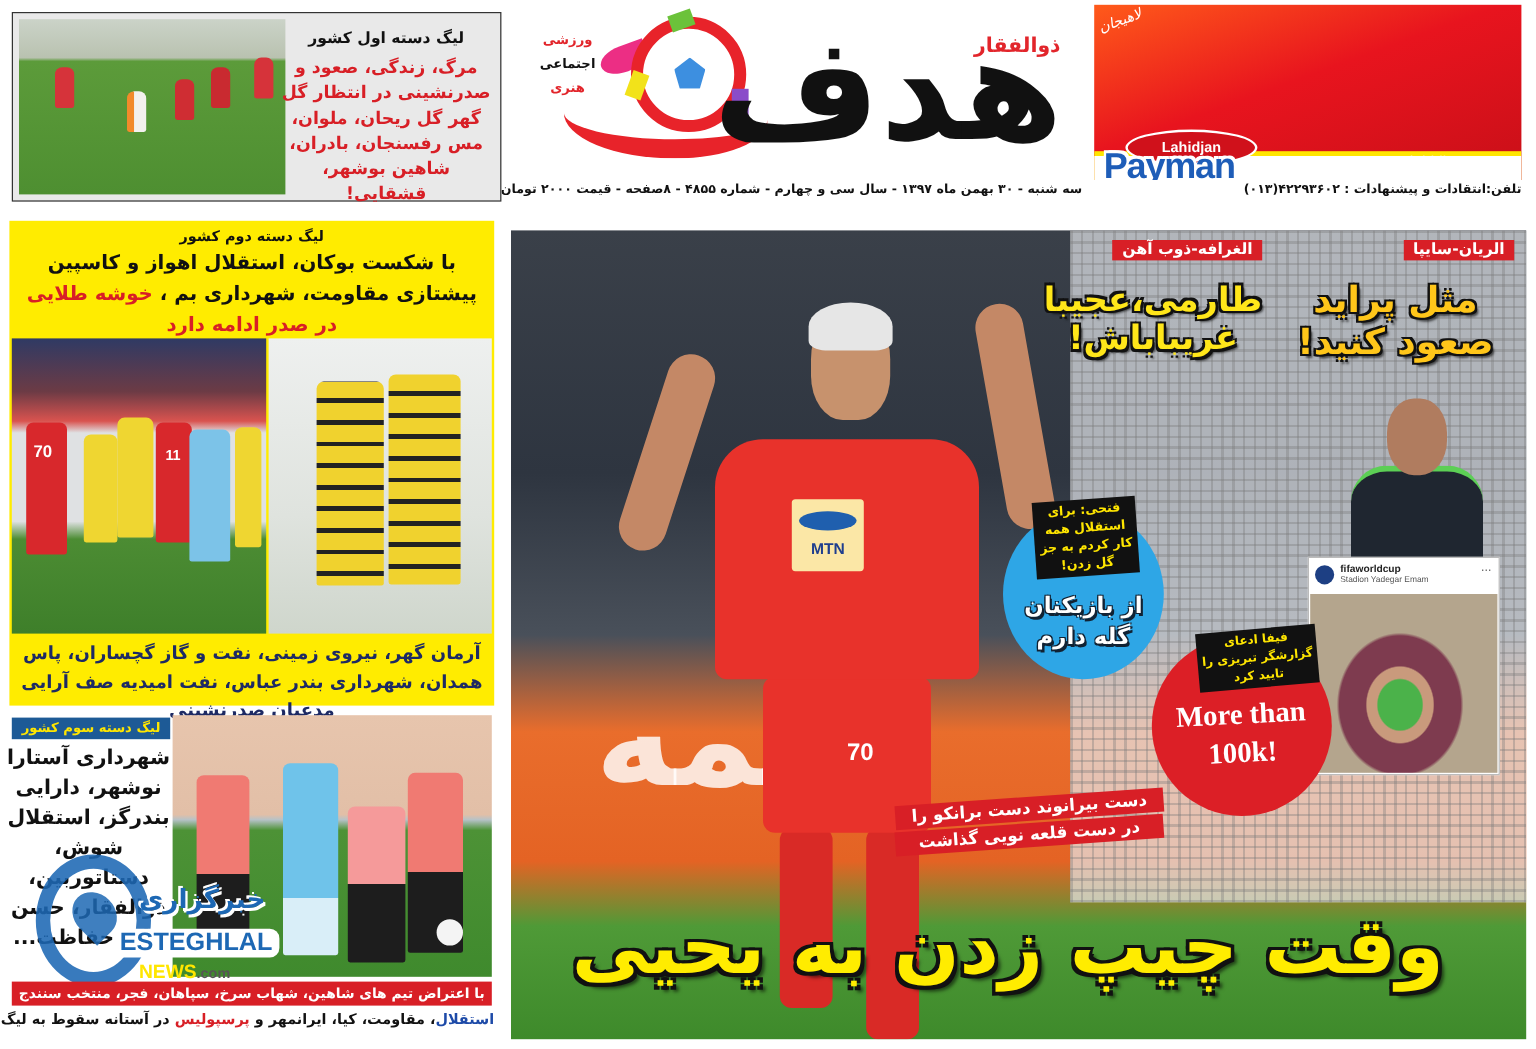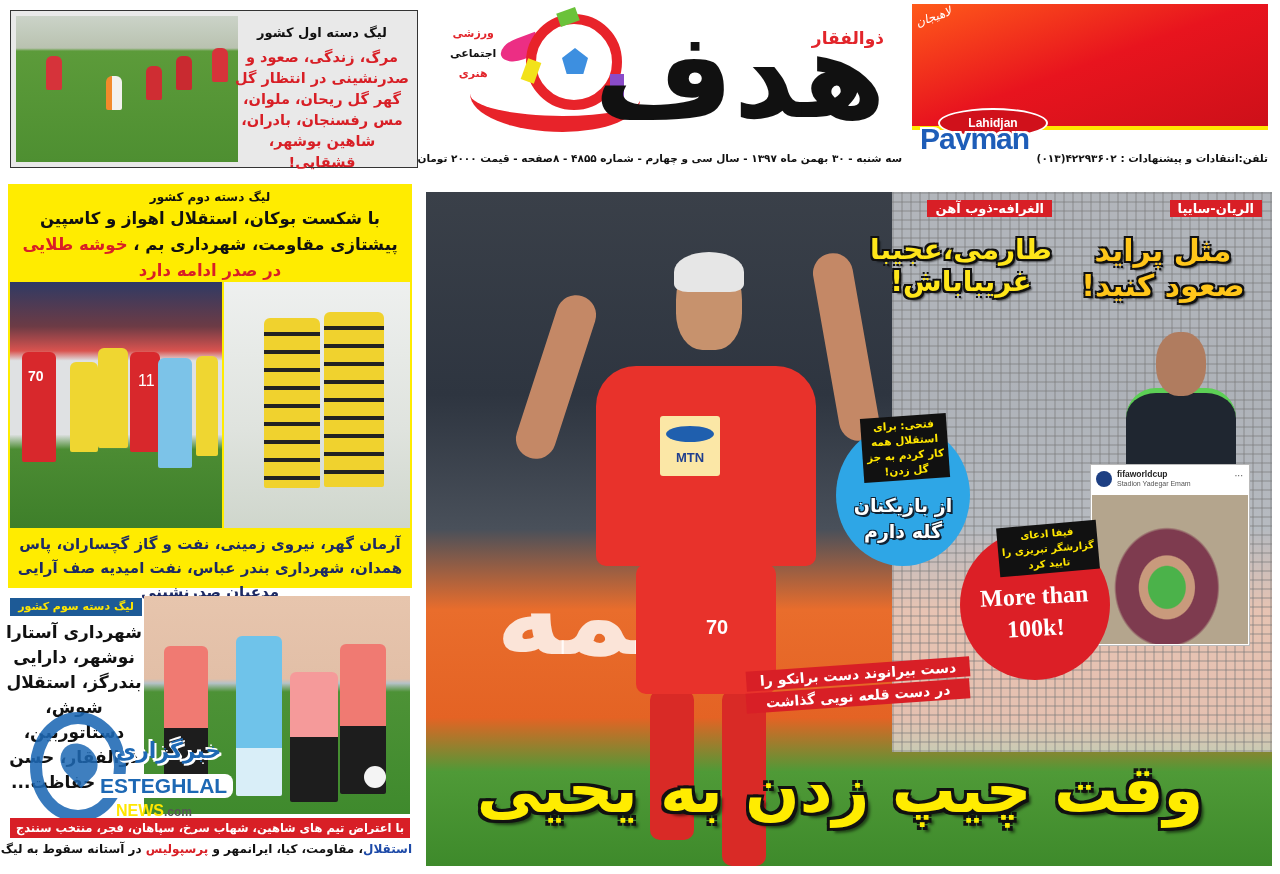--- a/index.html
+++ b/index.html
@@ -172,21 +172,21 @@
     <span>با شکست بوکان، استقلال اهواز و کاسپین پیشتازی مقاومت، شهرداری بم ،</span>
     <span class="red">خوشه طلایی در صدر ادامه دارد</span>
   </div>
   <div class="photos">
     <div class="ph1">
       <div class="pl" style="left:12px;top:70px;width:34px;height:110px;background:#d8282c;"></div>
       <div style="position:absolute;left:18px;top:86px;color:#fff;font-family:'Liberation Sans',sans-serif;font-weight:bold;font-size:14px;direction:ltr;">70</div>
       <div class="pl" style="left:60px;top:80px;width:28px;height:90px;background:#efd631;"></div>
       <div class="pl" style="left:88px;top:66px;width:30px;height:100px;background:#efd631;"></div>
       <div class="pl" style="left:120px;top:70px;width:30px;height:100px;background:#d8282c;"></div>
-      <div style="position:absolute;left:128px;top:90px;color:#fff;font-family:'Liberation Sans',sans-serif;font-weight:normal;font-size:16px;direction:ltr;">11</div>
+      <div style="position:absolute;left:128px;top:90px;color:#fff;font-family:'Liberation Sans',sans-serif;font-weight:bold;font-size:12px;direction:ltr;">11</div>
       <div class="pl" style="left:148px;top:76px;width:34px;height:110px;background:#7cc3e8;"></div>
       <div class="pl" style="left:186px;top:74px;width:22px;height:100px;background:#efd631;"></div>
     </div>
     <div class="ph2">
       <div class="pl" style="left:40px;top:36px;width:56px;height:170px;background:repeating-linear-gradient(180deg,#f0d22e 0 14px,#222 14px 18px);"></div>
       <div class="pl" style="left:100px;top:30px;width:60px;height:175px;background:repeating-linear-gradient(180deg,#f0d22e 0 14px,#222 14px 18px);"></div>
     </div>
   </div>
   <div class="foot">آرمان گهر، نیروی زمینی، نفت و گاز گچساران، پاس همدان، شهرداری بندر عباس، نفت امیدیه صف آرایی مدعیان صدرنشینی</div>
 </div>

